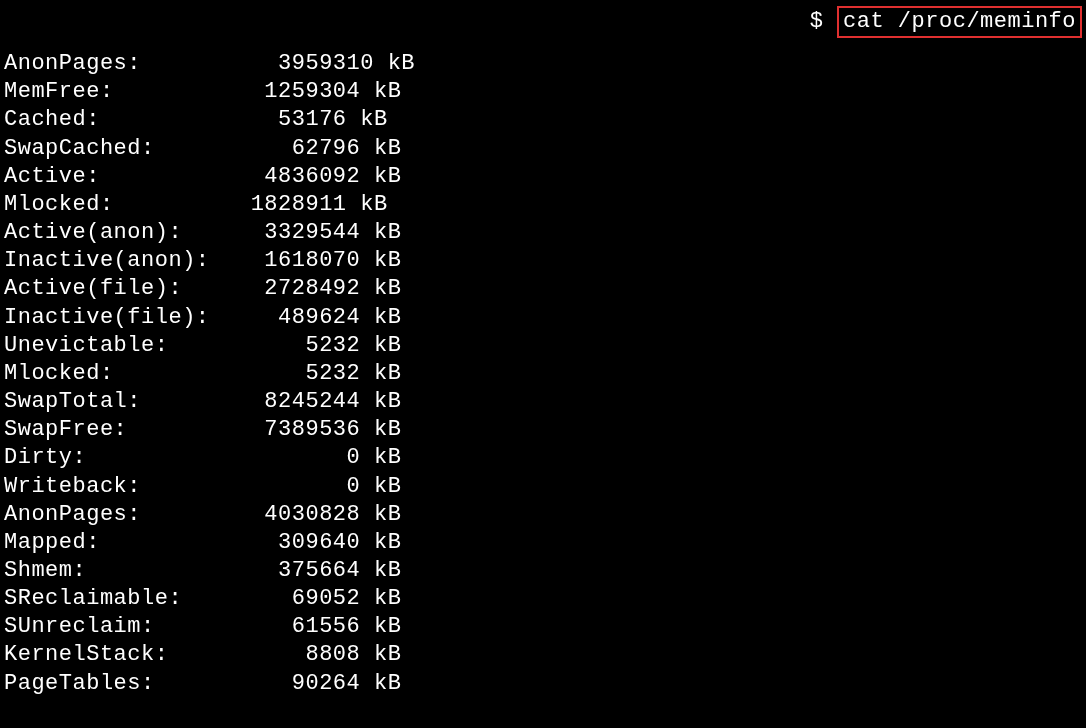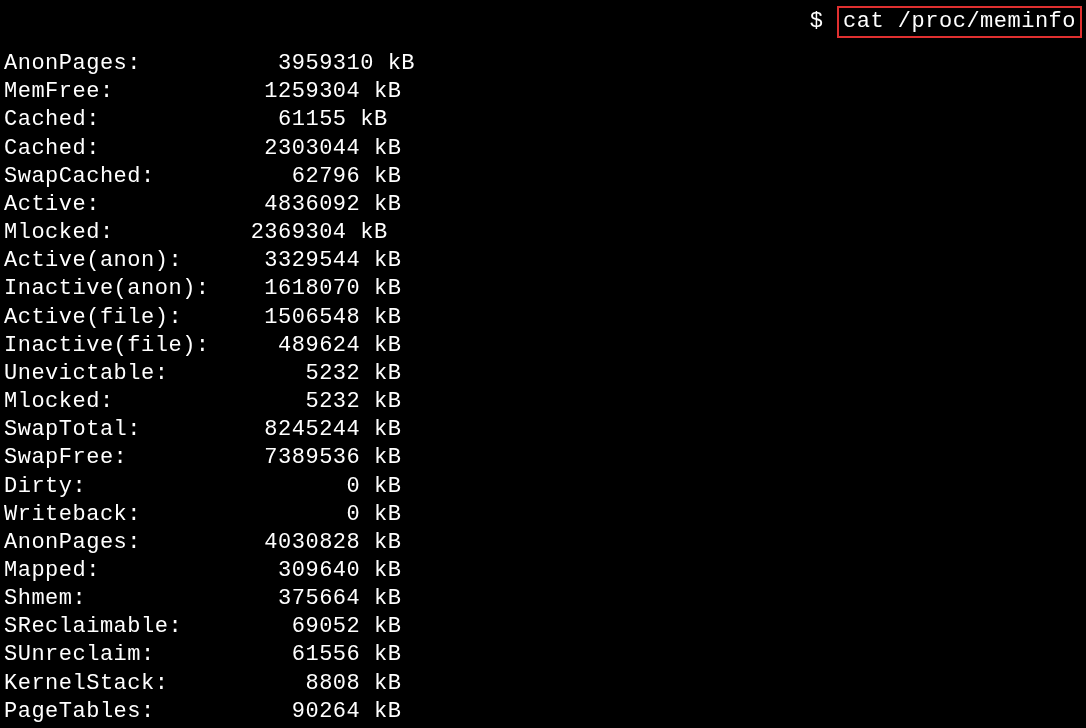--- a/index.html
+++ b/index.html
@@ -43,28 +43,27 @@
     }
   </style>
 </head>
 <body>
 
 <div class="prompt-line"><span class="prompt-symbol">$</span> <span class="command-highlight">cat /proc/meminfo</span></div>
 
 <div class="rows-container" id="rows">
     <div class="output-line"><span>AnonPages:       </span><span>   3959310</span><span> kB</span></div>
     <div class="output-line"><span>MemFree:        </span><span>   1259304</span><span> kB</span></div>
-    <div class="output-line"><span>Cached:        </span><span>     61155</span><span> kB</span></div>
-    <div class="output-line"><span>Cached:         </span><span>   2303044</span><span> kB</span></div>
+    <div class="output-line"><span>Cached:        </span><span>     53176</span><span> kB</span></div>
     <div class="output-line"><span>SwapCached:     </span><span>     62796</span><span> kB</span></div>
     <div class="output-line"><span>Active:         </span><span>   4836092</span><span> kB</span></div>
-    <div class="output-line"><span>Mlocked:       </span><span>   2369304</span><span> kB</span></div>
+    <div class="output-line"><span>Mlocked:       </span><span>   1828911</span><span> kB</span></div>
     <div class="output-line"><span>Active(anon):   </span><span>   3329544</span><span> kB</span></div>
     <div class="output-line"><span>Inactive(anon): </span><span>   1618070</span><span> kB</span></div>
-    <div class="output-line"><span>Active(file):   </span><span>   1506548</span><span> kB</span></div>
+    <div class="output-line"><span>Active(file):   </span><span>   2728492</span><span> kB</span></div>
     <div class="output-line"><span>Inactive(file): </span><span>    489624</span><span> kB</span></div>
     <div class="output-line"><span>Unevictable:    </span><span>      5232</span><span> kB</span></div>
     <div class="output-line"><span>Mlocked:        </span><span>      5232</span><span> kB</span></div>
     <div class="output-line"><span>SwapTotal:      </span><span>   8245244</span><span> kB</span></div>
     <div class="output-line"><span>SwapFree:       </span><span>   7389536</span><span> kB</span></div>
     <div class="output-line"><span>Dirty:          </span><span>         0</span><span> kB</span></div>
     <div class="output-line"><span>Writeback:      </span><span>         0</span><span> kB</span></div>
     <div class="output-line"><span>AnonPages:      </span><span>   4030828</span><span> kB</span></div>
     <div class="output-line"><span>Mapped:         </span><span>    309640</span><span> kB</span></div>
     <div class="output-line"><span>Shmem:          </span><span>    375664</span><span> kB</span></div>

